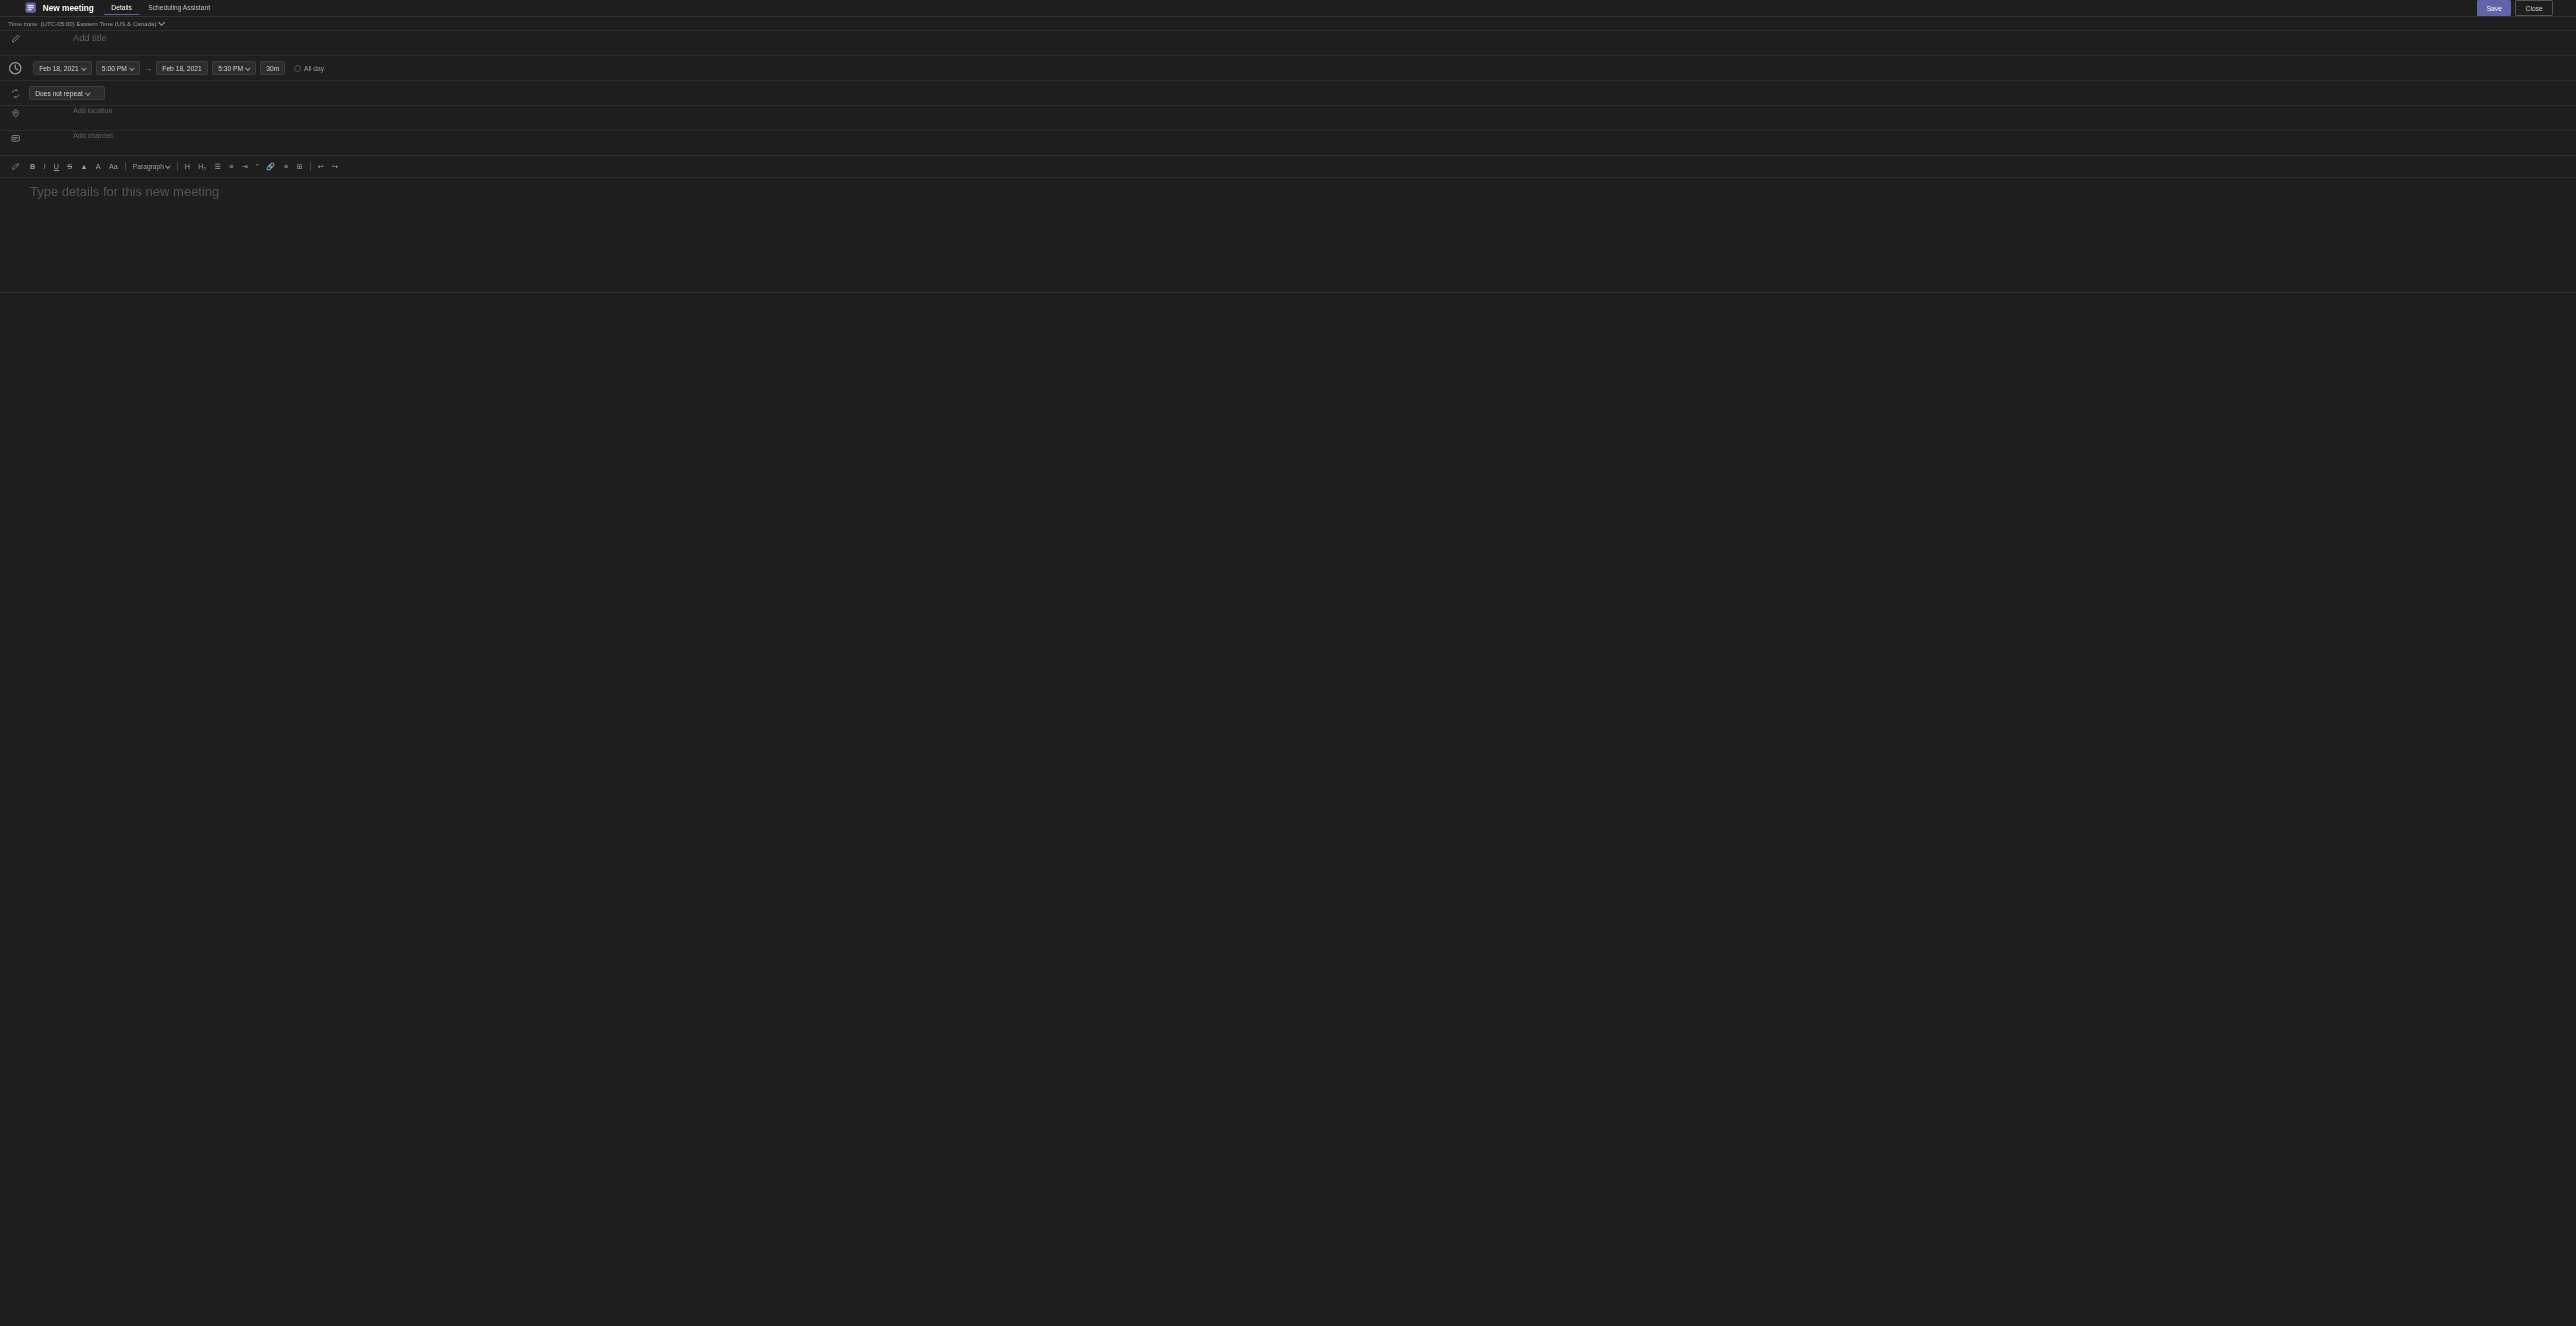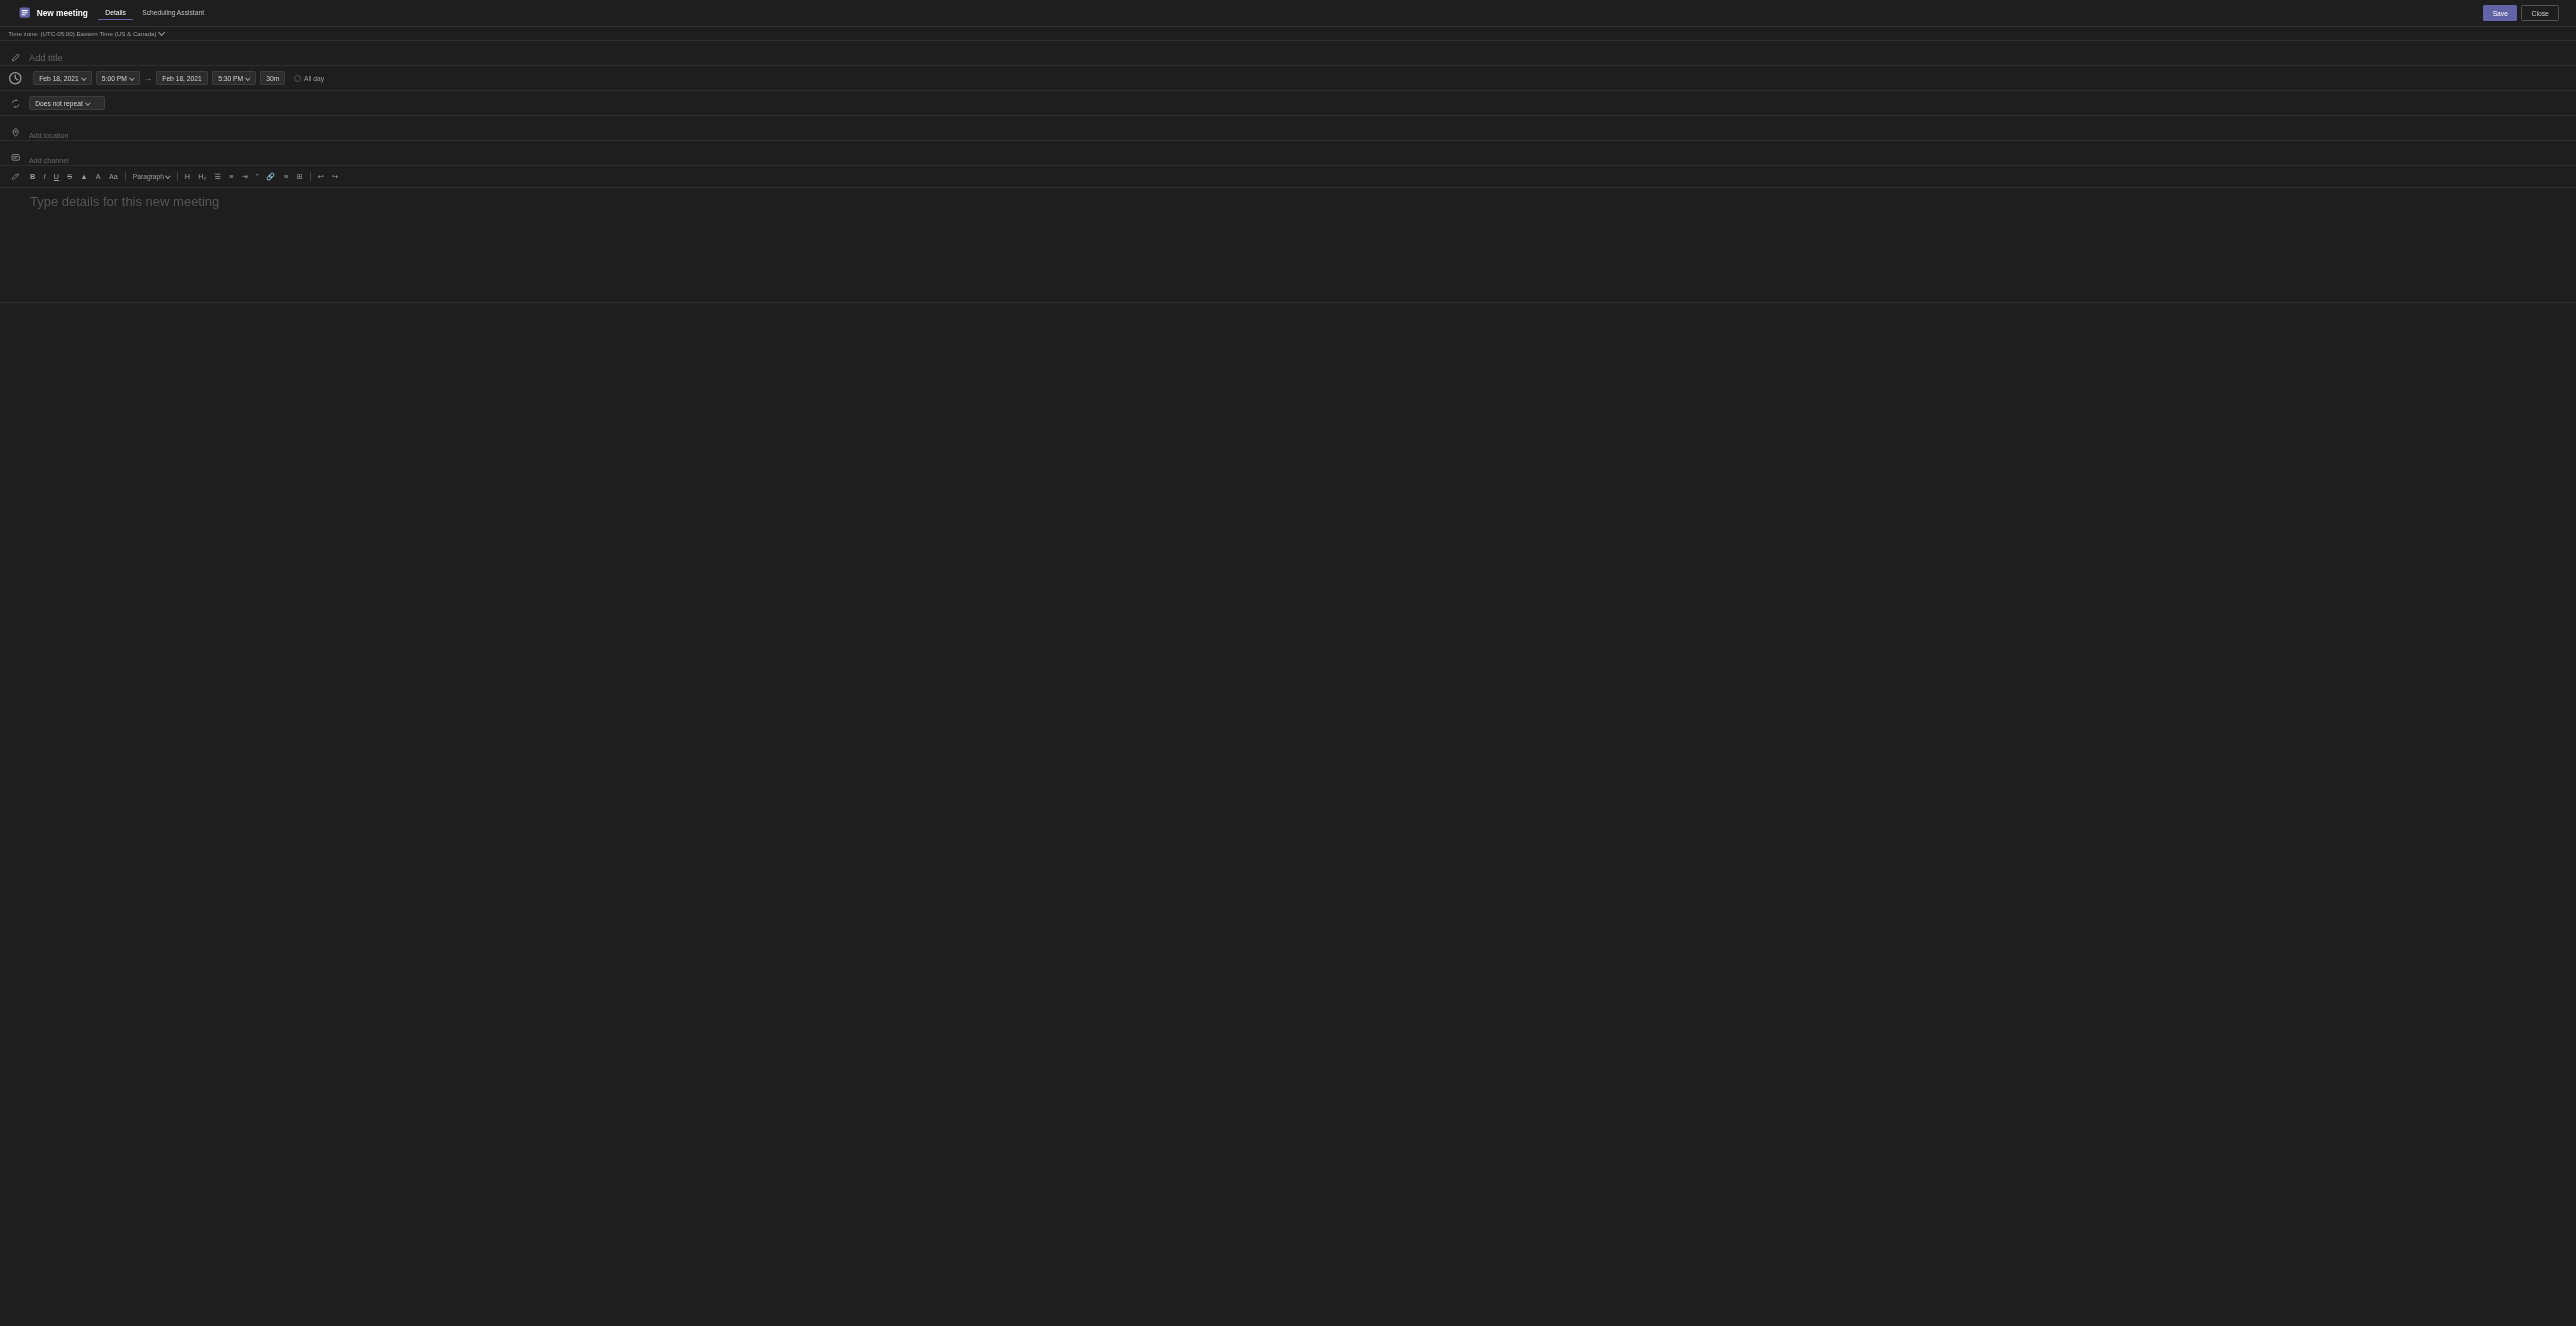--- a/index.html
+++ b/index.html
@@ -10,22 +10,22 @@
       font-family: 'Segoe UI', sans-serif;
       font-size: 7.2px;
       height: 100vh;
       overflow: hidden;
     }
 
     
     .header {
       display: flex;
       align-items: center;
-      padding: 0 17px;
-      height: 27px;
+      padding: 0 23px;
+      height: 17px;
       background: #1e1e1e;
       border-bottom: 0.5px solid #333;
       justify-content: space-between;
     }
 
     .header-icon {
       width: 14.5px;
       height: 14.5px;
       margin-right: 5.2px;
       display: flex;
@@ -115,24 +115,25 @@
       margin-top: -1.6px;
     }
 
     
     .form-area {
       background: #1e1e1e;
     }
 
     .form-row {
       display: flex;
-      align-items: flex-end;
+      align-items: flex-start;
       padding: 0 8.3px;
       min-height: 25px;
       border-bottom: 0.5px solid #2d2d2d;
+      gap: 44px;
     }
 
     .row-icon {
       width: 14.5px;
       height: 14.5px;
       display: flex;
       align-items: center;
       justify-content: center;
       margin-right: 6.2px;
       flex-shrink: 0;

